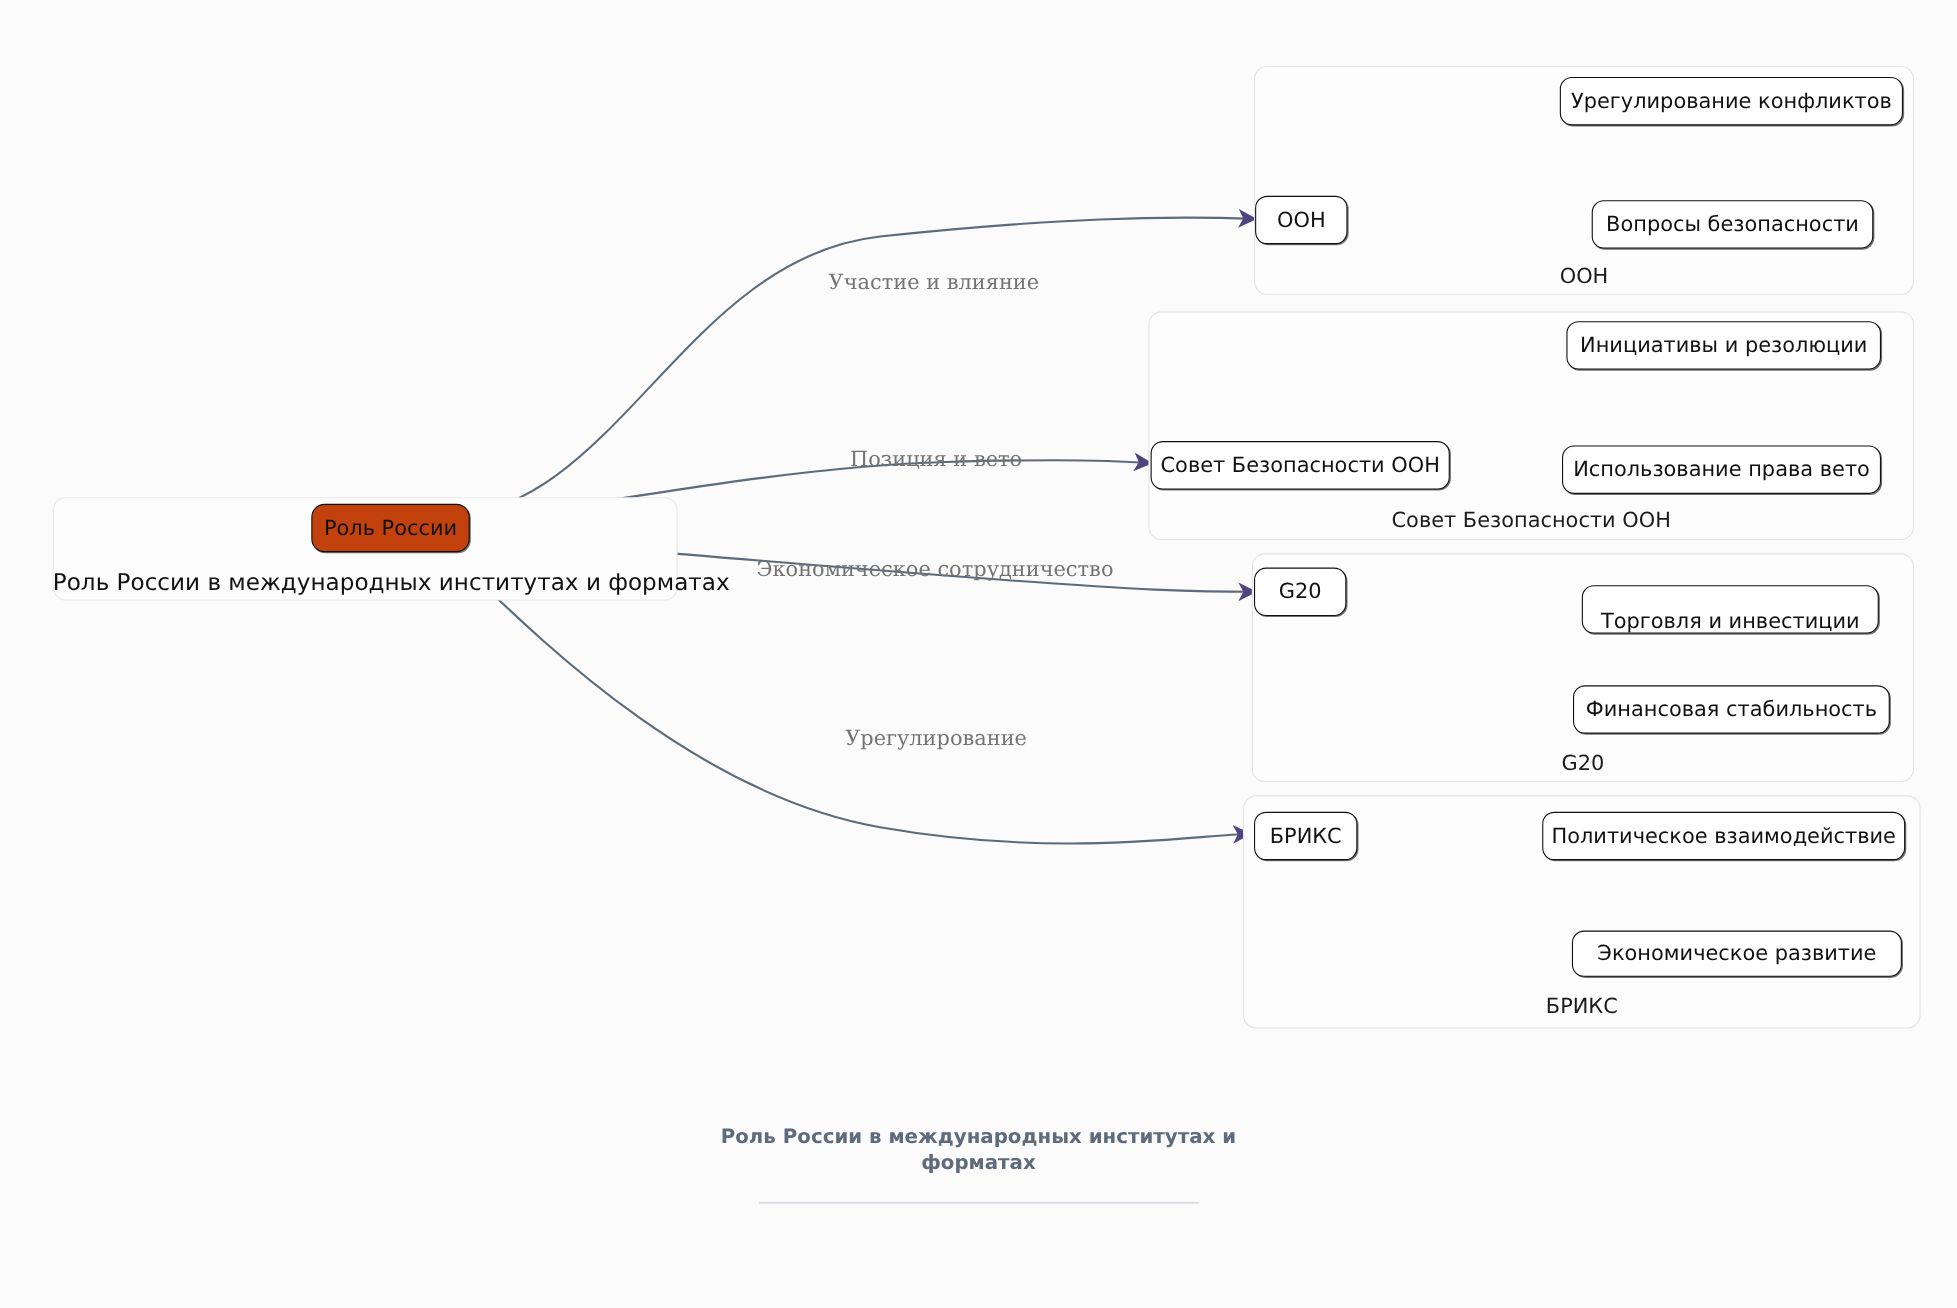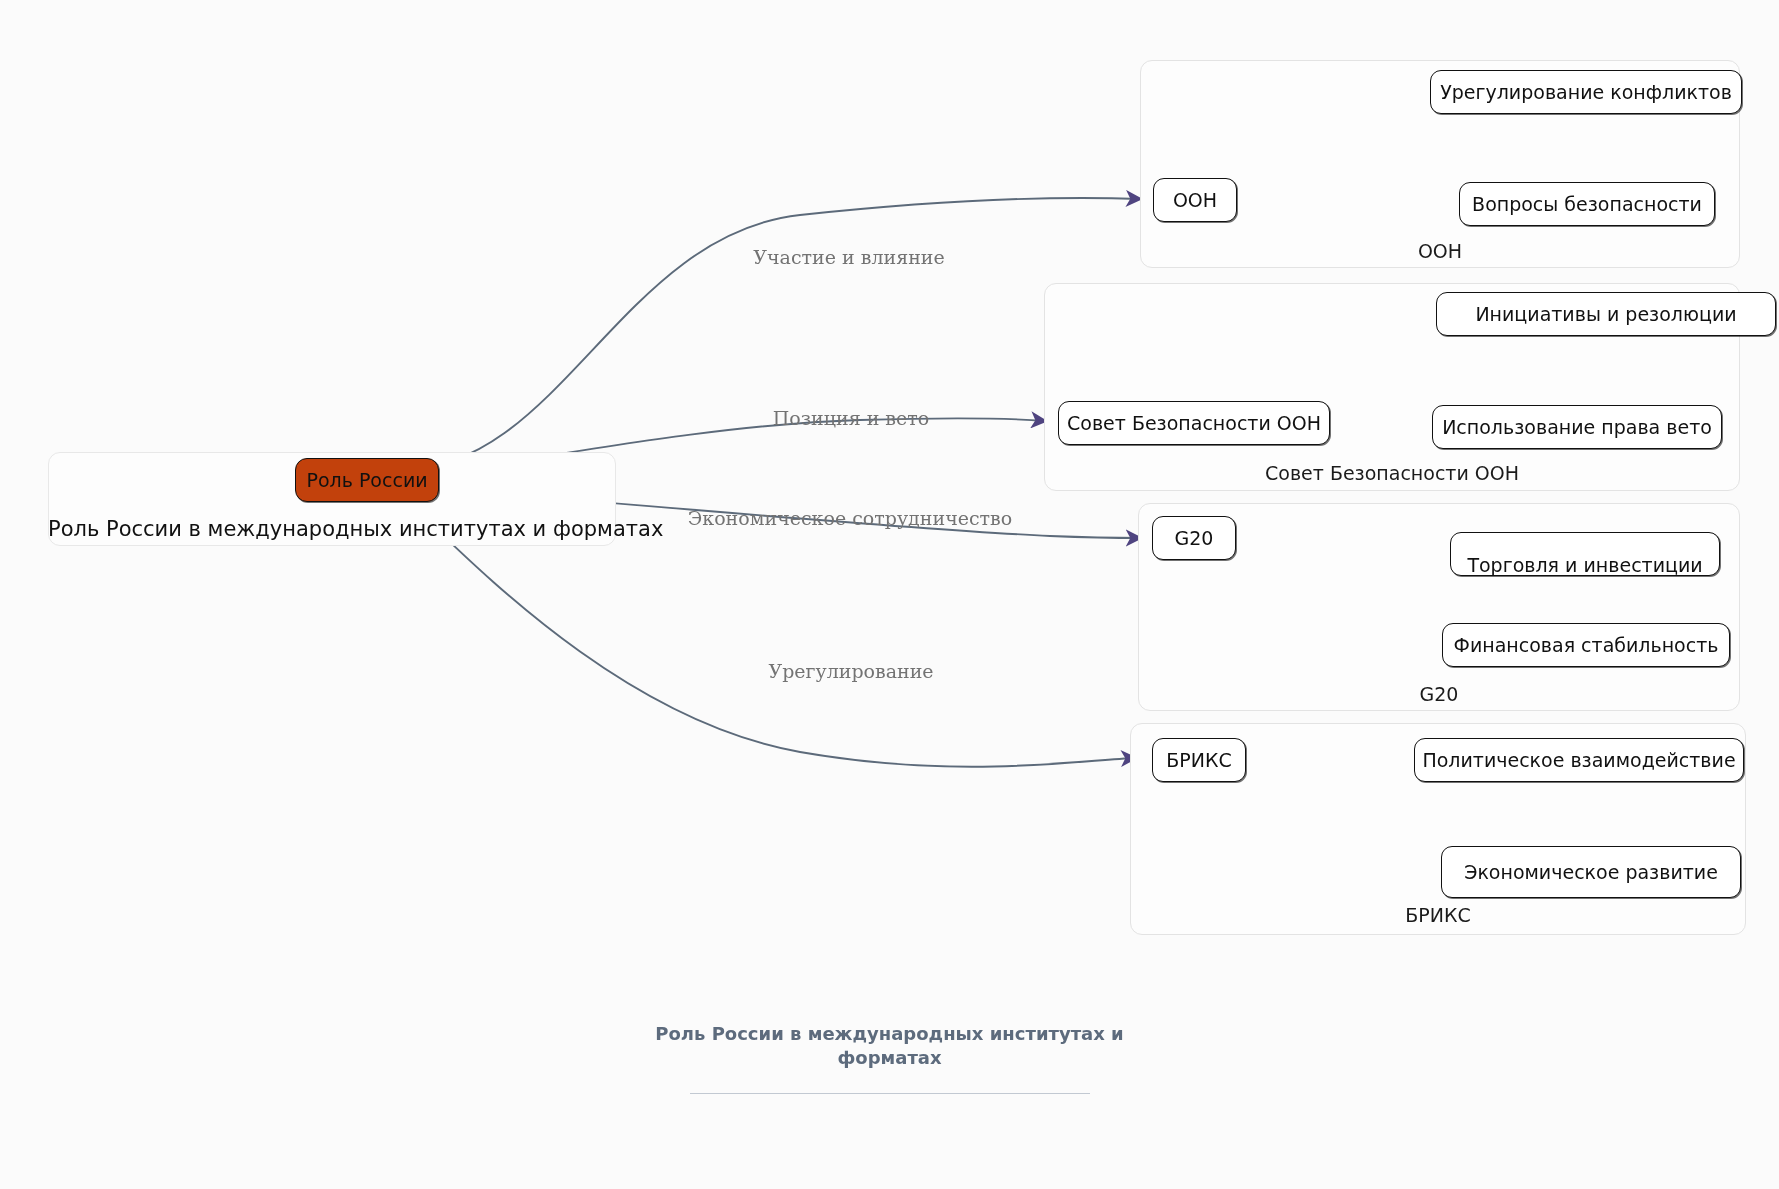--- a/index.html
+++ b/index.html
@@ -52,21 +52,20 @@
     justify-content: center;
     border: 1.6px solid #111111;
     border-radius: 11px;
     background: #ffffff;
     font-size: 19px;
     line-height: 1;
     color: #111111;
     white-space: nowrap;
     padding: 0 14px;
     box-shadow: 1px 1px 0 rgba(0,0,0,0.55);
-    margin-left: 12px;
   }
   .node.root {
     background: #c2410c;
     border: 1.8px solid #111111;
     border-radius: 12px;
     color: #111111;
     font-size: 19px;
   }
 
   
@@ -179,21 +178,21 @@
 </div>
 <div class="node" style="left:1447px; top:182px; width:256px; height:44px;text-align:center;">
   <span>Вопросы безопасности</span>
 </div>
 <div class="cluster-label" style="left:1140px; top:240px; width:600px;">ООН</div>
 
 <div class="cluster" style="left:1044px; top:283px; width:696px; height:208px;"></div>
 <div class="node" style="left:1046px; top:401px; width:272px; height:44px;">
   <span>Совет Безопасности ООН</span>
 </div>
-<div class="node" style="left:1424px; top:292px; width:340px; height:44px;align-items:center;">
+<div class="node" style="left:1424px; top:292px; width:286px; height:44px;align-items:center;">
   <span>Инициативы и резолюции</span>
 </div>
 <div class="node" style="left:1420px; top:405px; width:290px; height:44px;">
   <span>Использование права вето</span>
 </div>
 <div class="cluster-label" style="left:1044px; top:462px; width:696px;">Совет Безопасности ООН</div>
 
 <div class="cluster" style="left:1138px; top:503px; width:602px; height:208px;"></div>
 <div class="node" style="left:1140px; top:516px; width:84px; height:44px;">
   <span>G20</span>
@@ -206,21 +205,21 @@
 </div>
 <div class="cluster-label" style="left:1138px; top:683px; width:602px;">G20</div>
 
 <div class="cluster" style="left:1130px; top:723px; width:616px; height:212px;"></div>
 <div class="node" style="left:1140px; top:738px; width:94px; height:44px;">
   <span>БРИКС</span>
 </div>
 <div class="node" style="left:1402px; top:738px; width:330px; height:44px;">
   <span>Политическое взаимодействие</span>
 </div>
-<div class="node" style="left:1429px; top:846px; width:300px; height:52px;align-items:center;">
+<div class="node" style="left:1429px; top:846px; width:300px; height:42px;align-items:center;">
   <span>Экономическое развитие</span>
 </div>
 <div class="cluster-label" style="left:1130px; top:904px; width:616px;">БРИКС</div>
 
 <div class="footer" style="top:1022px;">
   <div class="footer-title">Роль России в международных институтах и форматах</div>
   <div class="footer-rule"></div>
 </div>
 
 </body></html>

